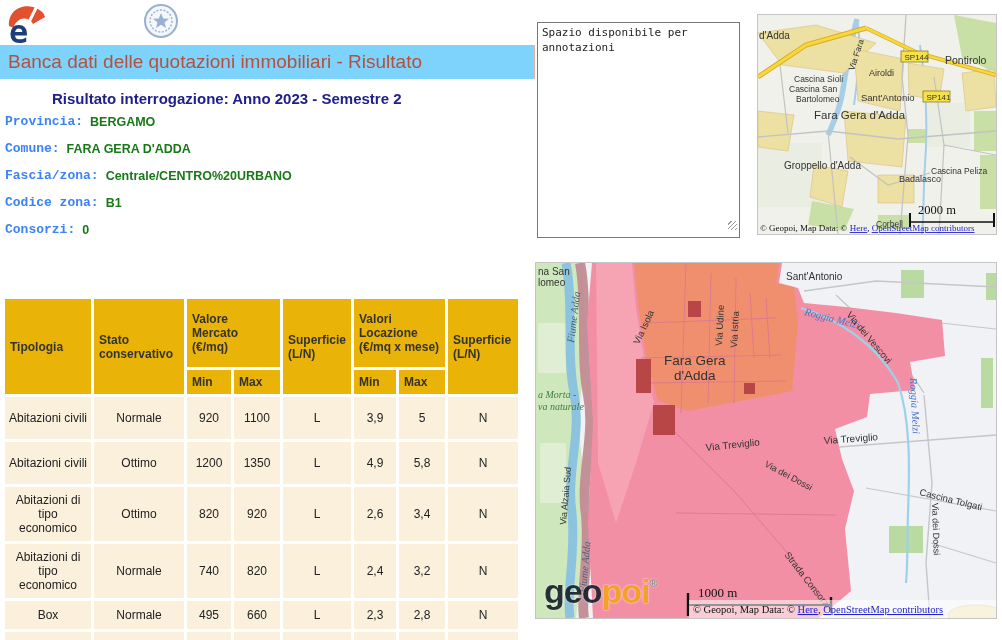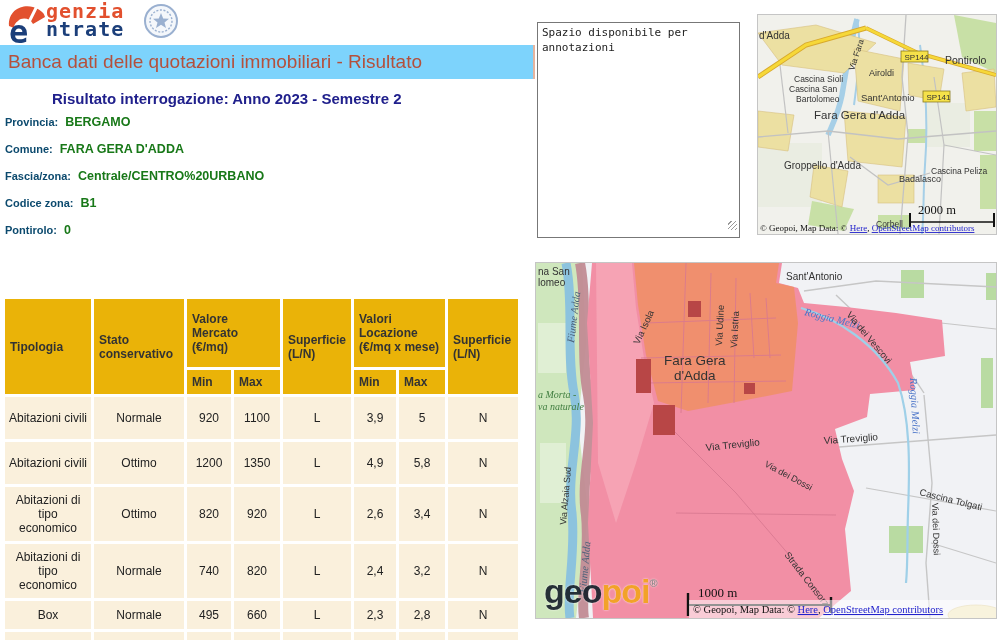--- a/index.html
+++ b/index.html
@@ -15,21 +15,21 @@
     font-weight:bold;font-size:20px;letter-spacing:1px;color:#e2502e;}
   .logo-text .l2{position:absolute;left:-2px;top:15px;font-family:"DejaVu Sans Mono",monospace;
     font-weight:bold;font-size:20px;letter-spacing:1px;color:#1c3f7a;}
   .emblem{position:absolute;left:136px;top:0;}
   .title-strip{position:absolute;left:0;top:45px;width:533px;height:34px;background:#7dd3fc;
     border-right:2px solid #e5b49e;}
   .title-strip span{display:block;padding-left:8px;line-height:33px;font-size:19px;color:#b4503c;}
   .result-heading{position:absolute;left:5px;top:90px;font-size:15px;font-weight:bold;color:#20208c;margin-left:47px;}
   .fields{position:absolute;left:5px;top:108px;width:520px;}
   .field-row{height:27px;display:flex;align-items:center;}
-  .field-label{font-family:Liberation Sans, sans-serif;font-weight:bold;font-size:11px;color:#0c4a6e;margin-right:7px;}
+  .field-label{font-family:Liberation Mono, monospace;font-weight:bold;font-size:13px;color:#3b82f6;margin-right:7px;}
   .field-value{font-size:12.5px;font-weight:bold;color:#187818;}
   
   table.quot{position:absolute;left:2px;top:296px;border-collapse:separate;border-spacing:3px;table-layout:fixed;}
   table.quot th{background:#eab308;font-size:12px;font-weight:bold;color:#333;text-align:left;
     padding:3px 5px;vertical-align:middle;}
   table.quot td{background:#faf0dc;font-size:12px;color:#222;text-align:center;vertical-align:middle;padding:2px 3px;}
   .c1{width:86px}.c2{width:90px}.c3{width:44px}.c4{width:46px}.c5{width:66px}.c6{width:42px}.c7{width:46px}.c8{width:70px}
   tr.hdr1 th{height:62px;} tr.hdr2 th{height:18px;margin-left:16px;} 
   tr.r12 td{height:38px;} tr.r34 td{height:50px;} tr.r56 td{height:24px;}
   
@@ -53,24 +53,20 @@
 <body>
 
 <div class="logo">
   <div class="logo-mark">
     <svg width="42" height="42" viewBox="0 0 42 42">
       <path d="M3,24 C2,8 16,2 27,5 C33,7 38,10 39,15 L27,22 C24,16 16,15 12,19 C9,21 8,23 8,26 Z" fill="#e2502e"></path>
       <line x1="32" y1="2" x2="20" y2="26" stroke="#fff" stroke-width="3"></line>
       <text x="3" y="41" font-family="DejaVu Sans Mono, monospace" font-weight="bold" font-size="32" fill="#1c3f7a">e</text>
     </svg>
   </div>
-  <div class="logo-text">
-    <span class="l1">genzia</span>
-    <span class="l2">ntrate</span>
-  </div>
   <div class="emblem">
     <svg width="38" height="38" viewBox="0 0 38 38">
       <circle cx="19" cy="19" r="16" fill="#f4f7fb" stroke="#9ab0d0" stroke-width="2"></circle>
       <circle cx="19" cy="19" r="11" fill="none" stroke="#9ab0d0" stroke-width="1.4" stroke-dasharray="2,1.6"></circle>
       <path d="M19,11 L21.2,16.4 L27,16.8 L22.5,20.4 L24,26 L19,22.8 L14,26 L15.5,20.4 L11,16.8 L16.8,16.4 Z" fill="#9ab0d0"></path>
     </svg>
   </div>
 </div>
 
 <div class="title-strip">
@@ -90,21 +86,21 @@
   </div>
   <div class="field-row">
     <span class="field-label">Fascia/zona:</span>
     <span class="field-value">Centrale/CENTRO%20URBANO</span>
   </div>
   <div class="field-row">
     <span class="field-label">Codice zona:</span>
     <span class="field-value">B1</span>
   </div>
   <div class="field-row">
-    <span class="field-label">Pontirolo:</span>
+    <span class="field-label">Consorzi:</span>
     <span class="field-value">0</span>
   </div>
 </div>
 
 <table class="quot">
   <colgroup>
       <col class="c1">
       <col class="c2">
       <col class="c3">
       <col class="c4">

